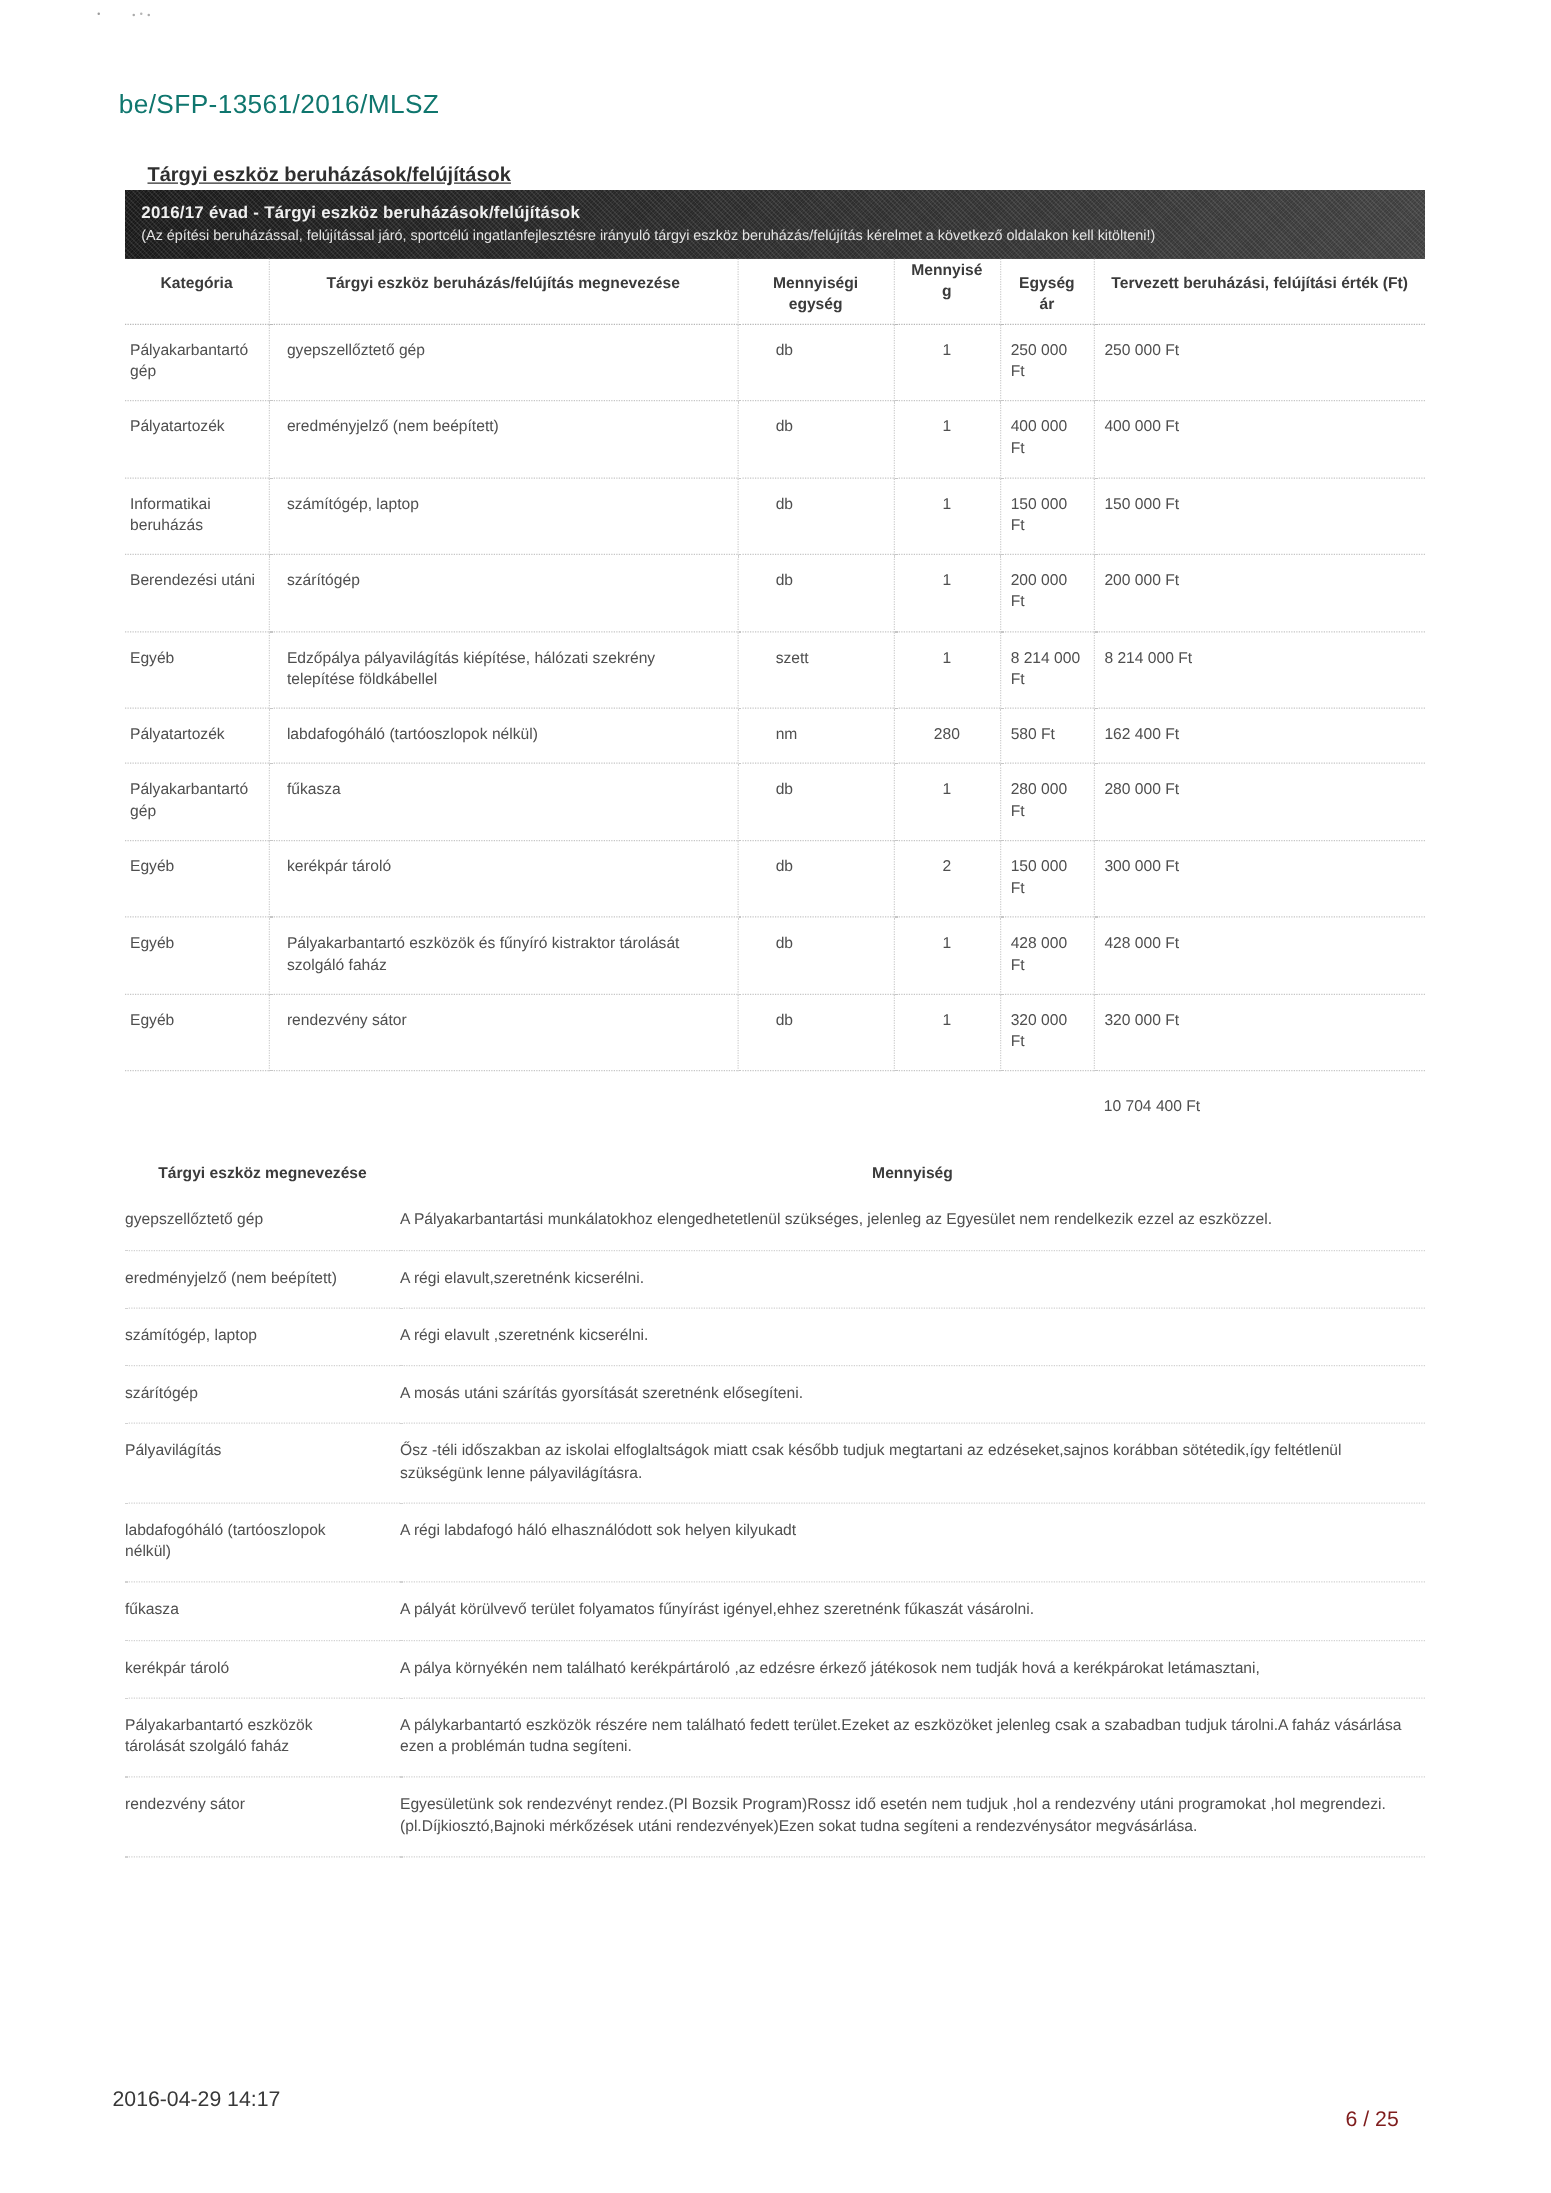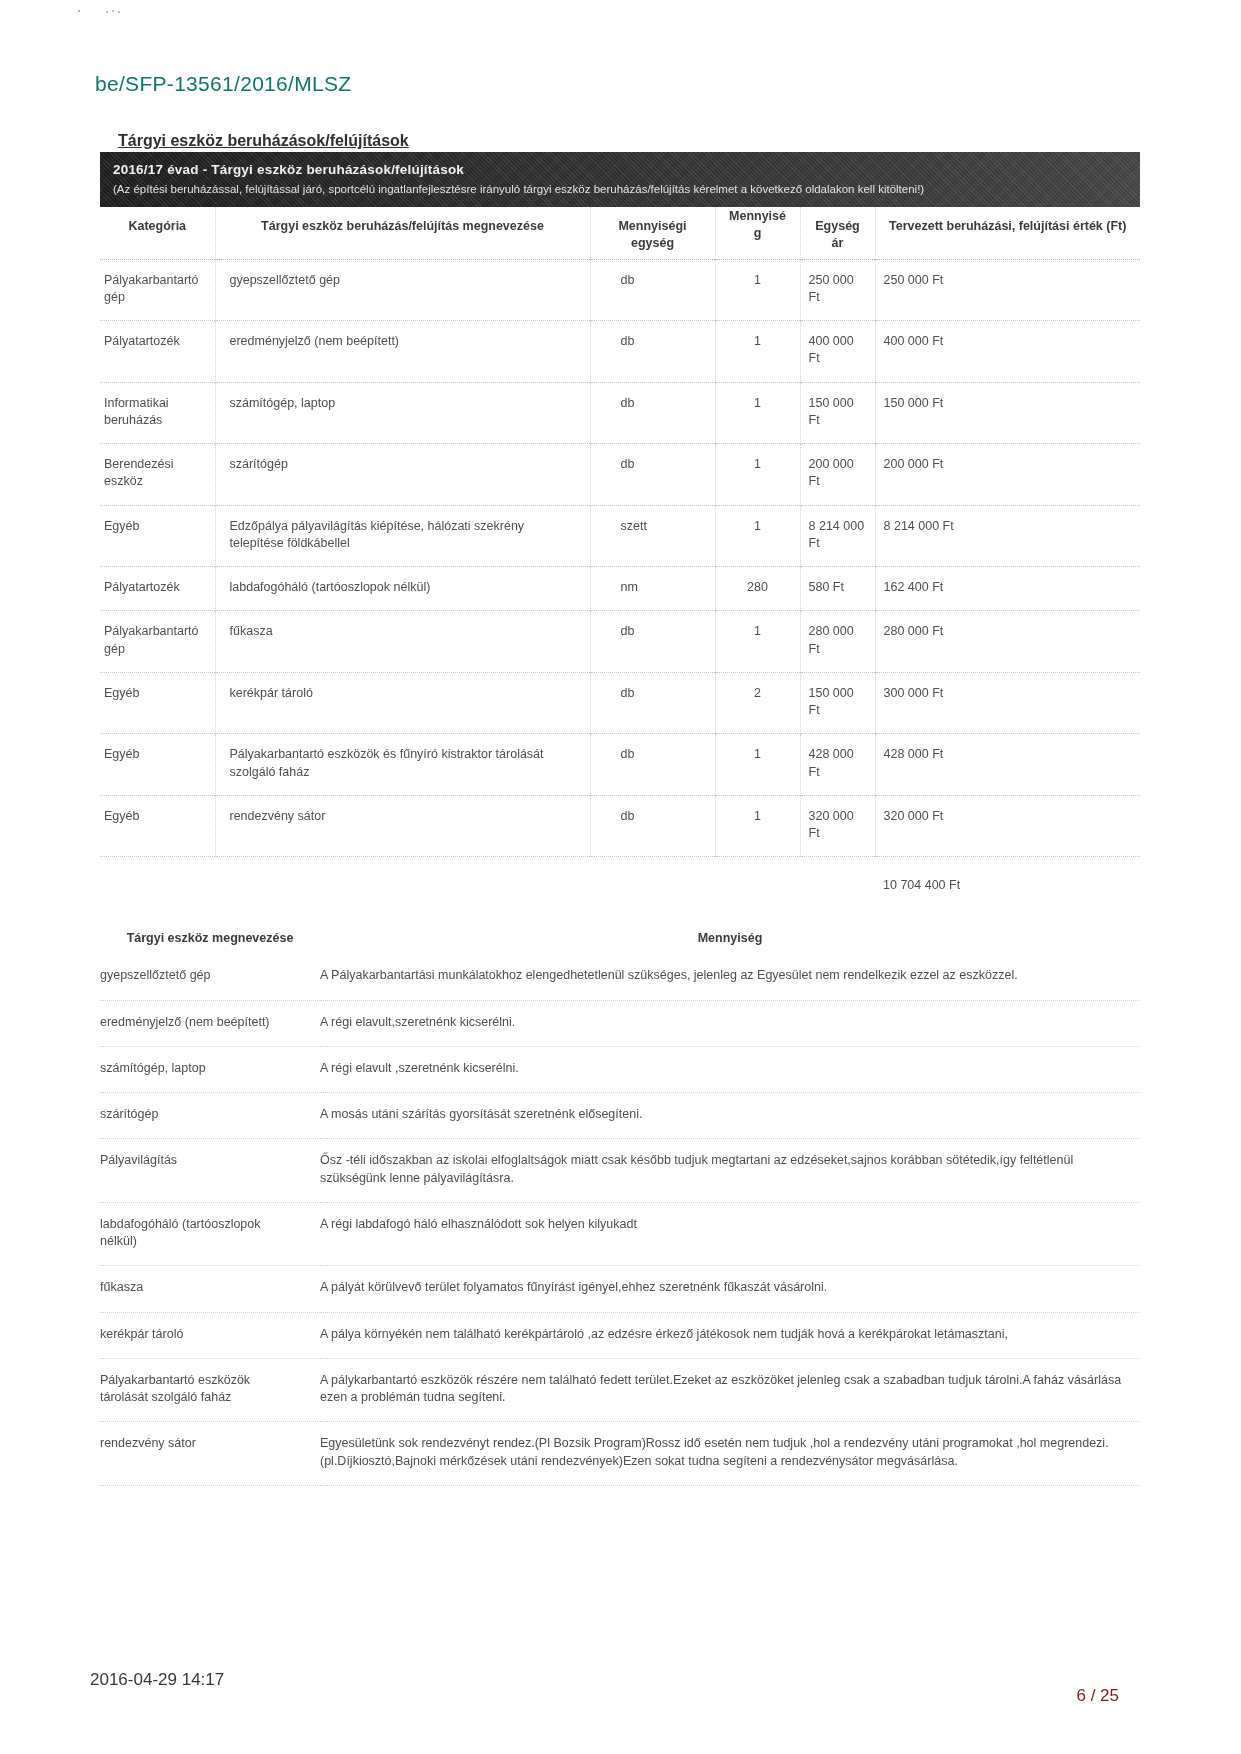--- a/index.html
+++ b/index.html
@@ -125,21 +125,21 @@
             </tr>
             <tr>
               <td class="c0">Informatikai beruházás</td>
               <td class="c1">számítógép, laptop</td>
               <td class="c2">db</td>
               <td class="c3">1</td>
               <td class="c4">150 000 Ft</td>
               <td class="c5">150 000 Ft</td>
             </tr>
             <tr>
-              <td class="c0">Berendezési eszköz</td>
+              <td class="c0">Berendezési utáni</td>
               <td class="c1">szárítógép</td>
               <td class="c2">db</td>
               <td class="c3">1</td>
               <td class="c4">200 000 Ft</td>
               <td class="c5">200 000 Ft</td>
             </tr>
             <tr>
               <td class="c0">Egyéb</td>
               <td class="c1">Edzőpálya pályavilágítás kiépítése, hálózati szekrény telepítése földkábellel</td>
               <td class="c2">szett</td>

